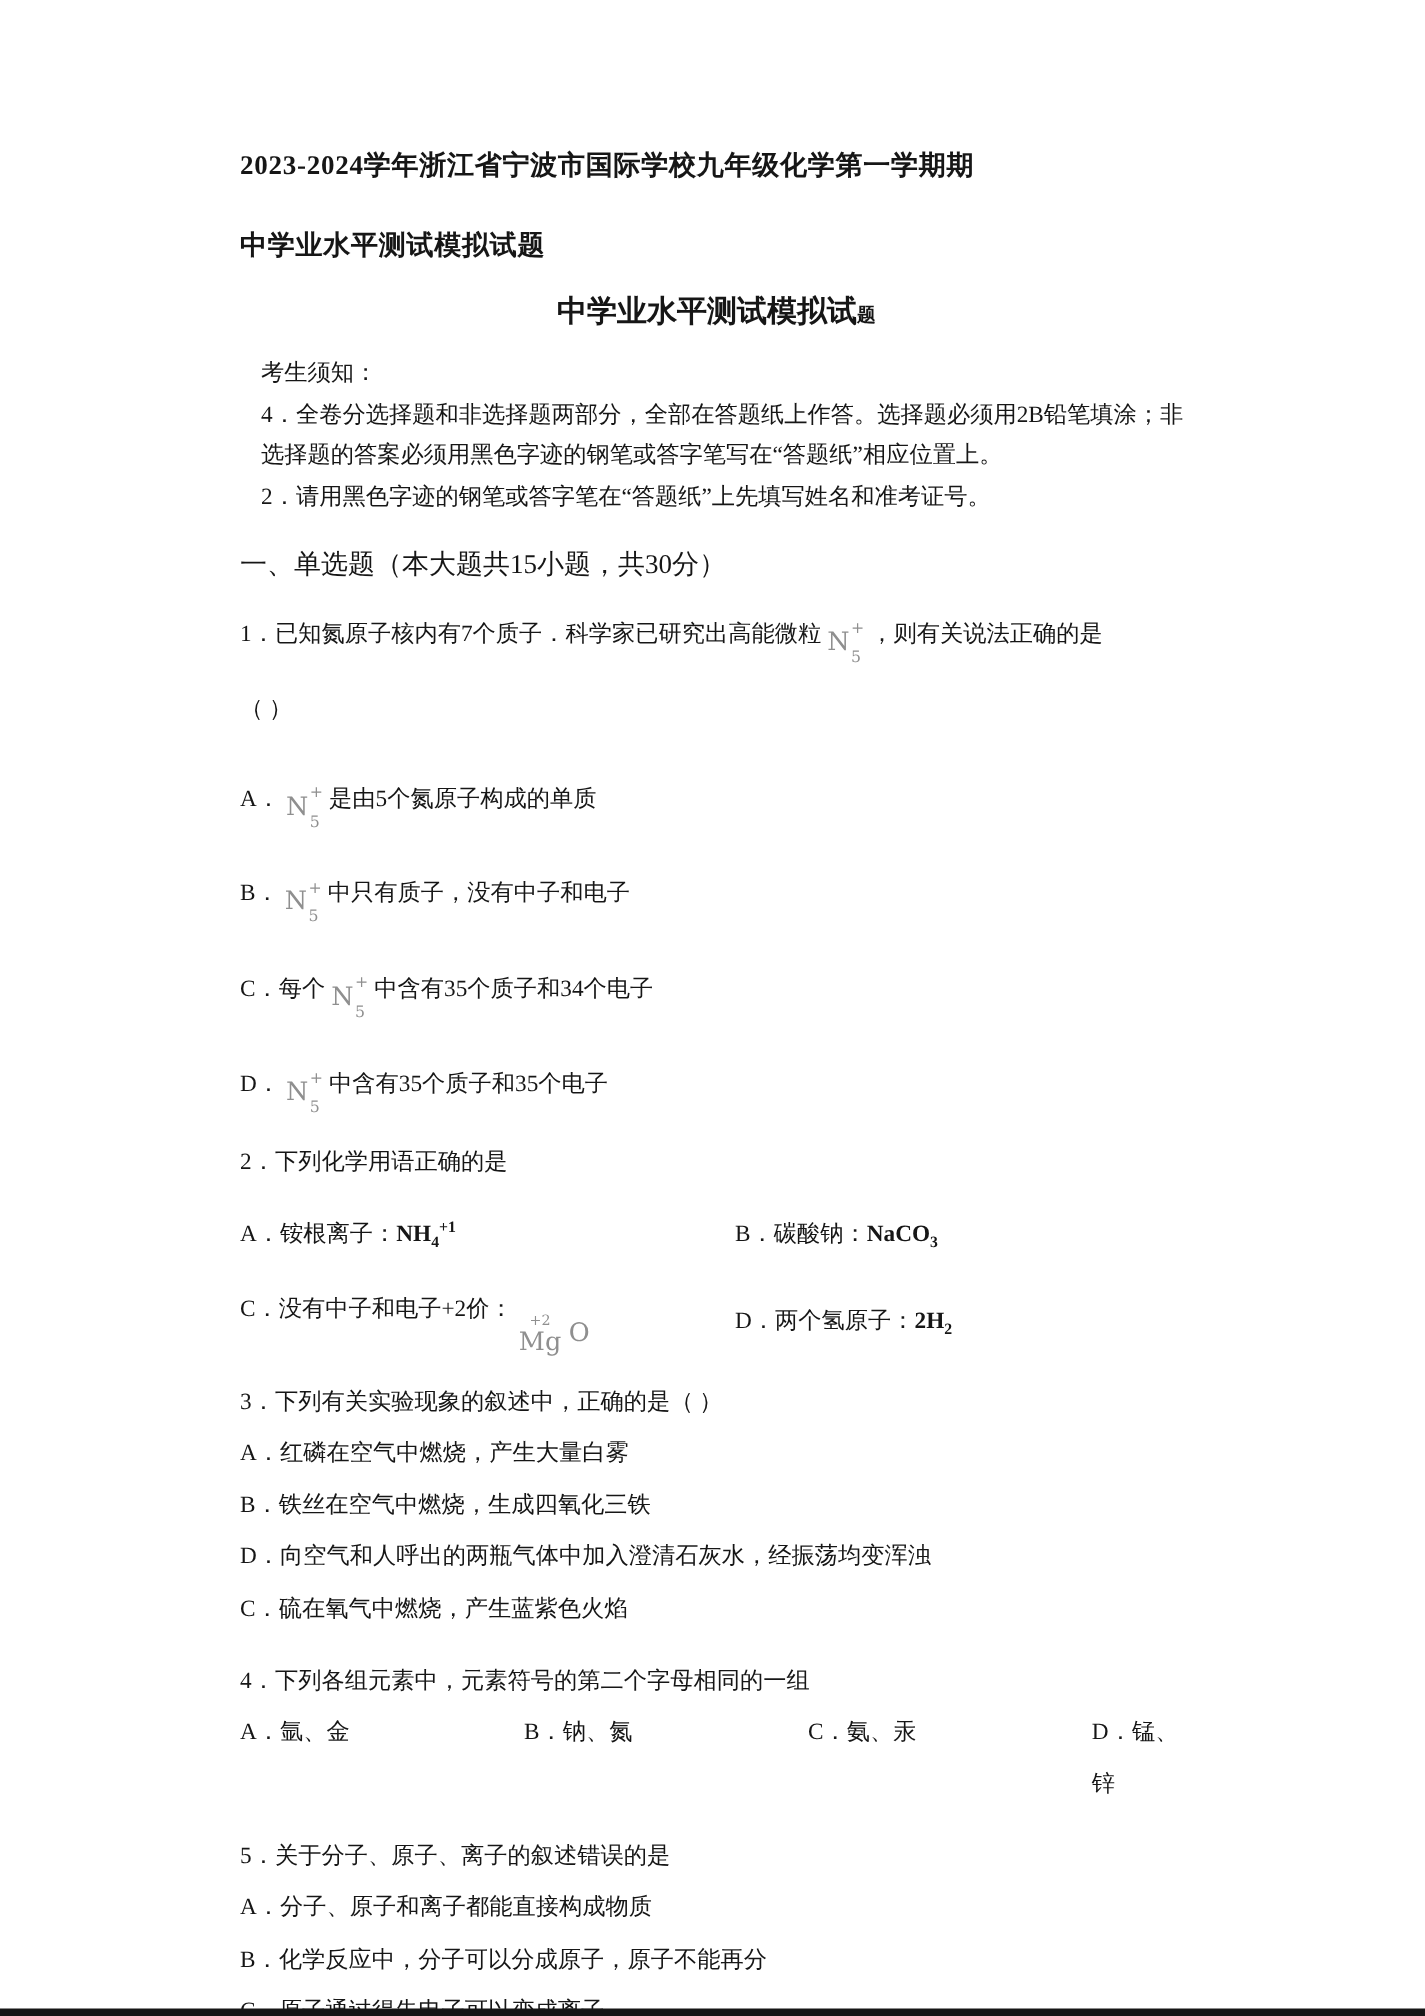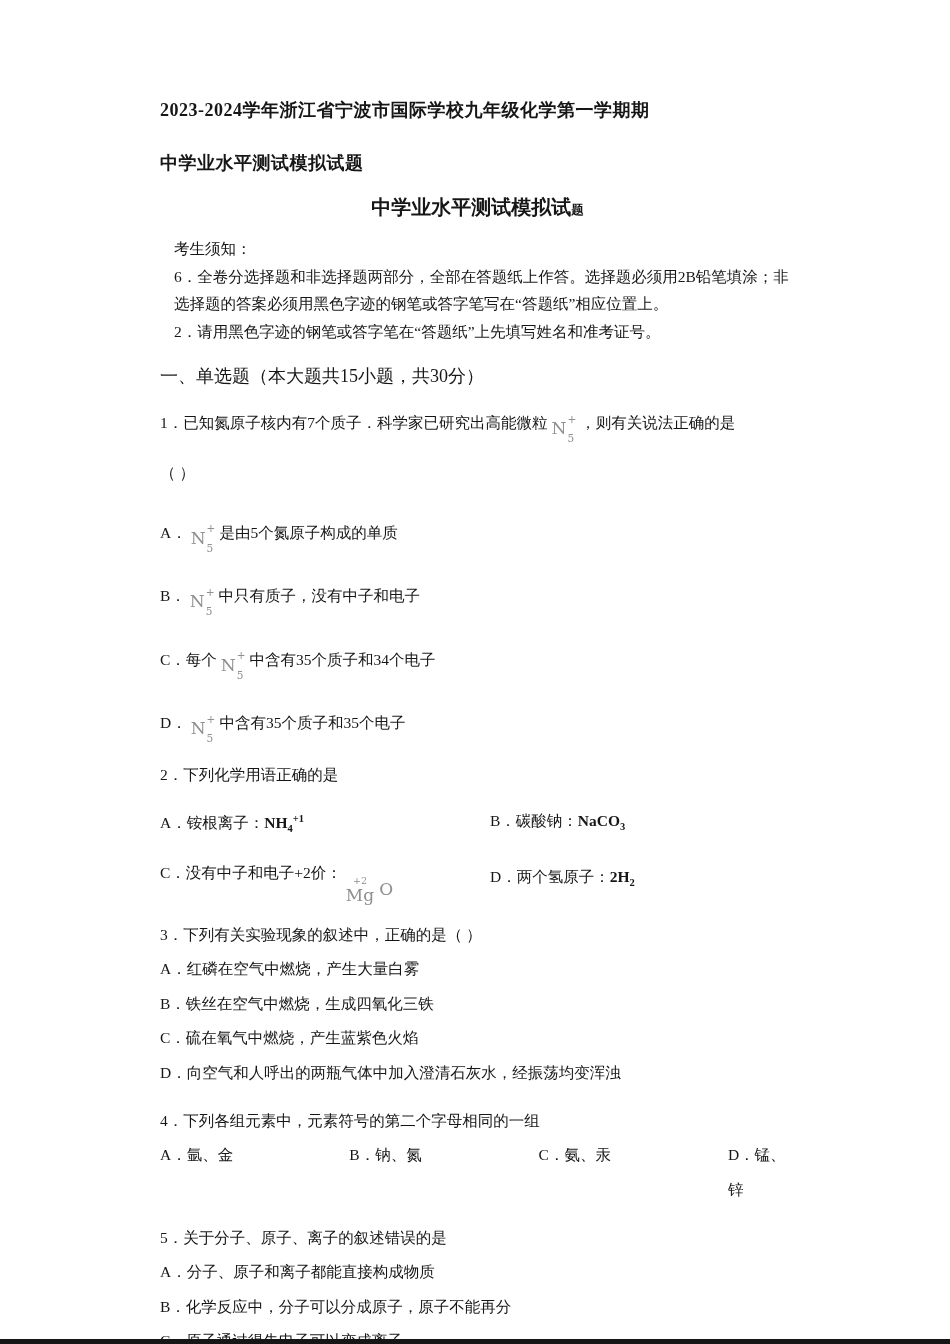--- a/index.html
+++ b/index.html
@@ -18,21 +18,21 @@
 
   .notice { margin-top: 14px; font-size: 15.5px; line-height: 27.5px; margin-left: 14px; }
   .section-heading { margin-top: 15px; font-size: 18px; line-height: 32px; }
 
   .q { font-size: 15.5px; }
   .stem { line-height: 34px; margin-top: 14px; }
   .bracket { line-height: 34px; margin-top: 12px; }
 
   .q1-opt { margin-top: 26px; line-height: 34px; }
 
-  .q2-row { display: flex; align-items: center; margin-top: 10px; line-height: 34px; }
+  .q2-row { display: flex; align-items: flex-end; margin-top: 10px; line-height: 34px; }
   .q2-left { width: 330px; }
 
   .opt-line { line-height: 34.5px; }
   .q4-row { display: flex; line-height: 34.5px; gap: 38px; }
   .q4-opt { width: 165px; }
 
   
   .chem { font-family: "DejaVu Serif", serif; color: #8f8f8f; display: inline-flex; align-items: center; margin: 0 4px; vertical-align: -6px; }
   .chem-base { font-size: 17px; line-height: 1; }
   .chem-ss { display: inline-flex; flex-direction: column; justify-content: space-between; height: 30px; font-size: 10.5px; line-height: 1; margin-left: 1px; }
@@ -56,21 +56,21 @@
     <div>2023-2024学年浙江省宁波市国际学校九年级化学第一学期期</div>
     <div>中学业水平测试模拟试题</div>
   </div>
 
   <div class="subtitle">
     <span>中学业水平测试模拟试</span><span class="subtitle-tail">题</span>
   </div>
 
   <div class="notice">
     <div>考生须知：</div>
-    <div>6．全卷分选择题和非选择题两部分，全部在答题纸上作答。选择题必须用2B铅笔填涂；非选择题的答案必须用黑色字迹的钢笔或答字笔写在“答题纸”相应位置上。</div>
+    <div>4．全卷分选择题和非选择题两部分，全部在答题纸上作答。选择题必须用2B铅笔填涂；非选择题的答案必须用黑色字迹的钢笔或答字笔写在“答题纸”相应位置上。</div>
     <div>2．请用黑色字迹的钢笔或答字笔在“答题纸”上先填写姓名和准考证号。</div>
   </div>
 
   <div class="section-heading">一、单选题（本大题共15小题，共30分）</div>
 
   <div class="q">
     <div class="stem">
       <span>1．已知氮原子核内有7个质子．科学家已研究出高能微粒</span><span class="chem">
           <span class="chem-base">N</span>
           <span class="chem-ss">
@@ -142,22 +142,22 @@
       <div>
         <span>D．两个氢原子：</span><span class="fbase">2H</span><span class="fsub">2</span>
       </div>
     </div>
   </div>
 
   <div class="q">
     <div class="stem">3．下列有关实验现象的叙述中，正确的是（ ）</div>
     <div class="opt-line">A．红磷在空气中燃烧，产生大量白雾</div>
     <div class="opt-line">B．铁丝在空气中燃烧，生成四氧化三铁</div>
+    <div class="opt-line">D．向空气和人呼出的两瓶气体中加入澄清石灰水，经振荡均变浑浊</div>
     <div class="opt-line">C．硫在氧气中燃烧，产生蓝紫色火焰</div>
-    <div class="opt-line">D．向空气和人呼出的两瓶气体中加入澄清石灰水，经振荡均变浑浊</div>
   </div>
 
   <div class="q">
     <div class="stem">4．下列各组元素中，元素符号的第二个字母相同的一组</div>
     <div class="q4-row">
       <span class="q4-opt">A．氩、金</span>
       <span class="q4-opt">B．钠、氮</span>
       <span class="q4-opt">C．氨、汞</span>
       <span>D．锰、锌</span>
     </div>

